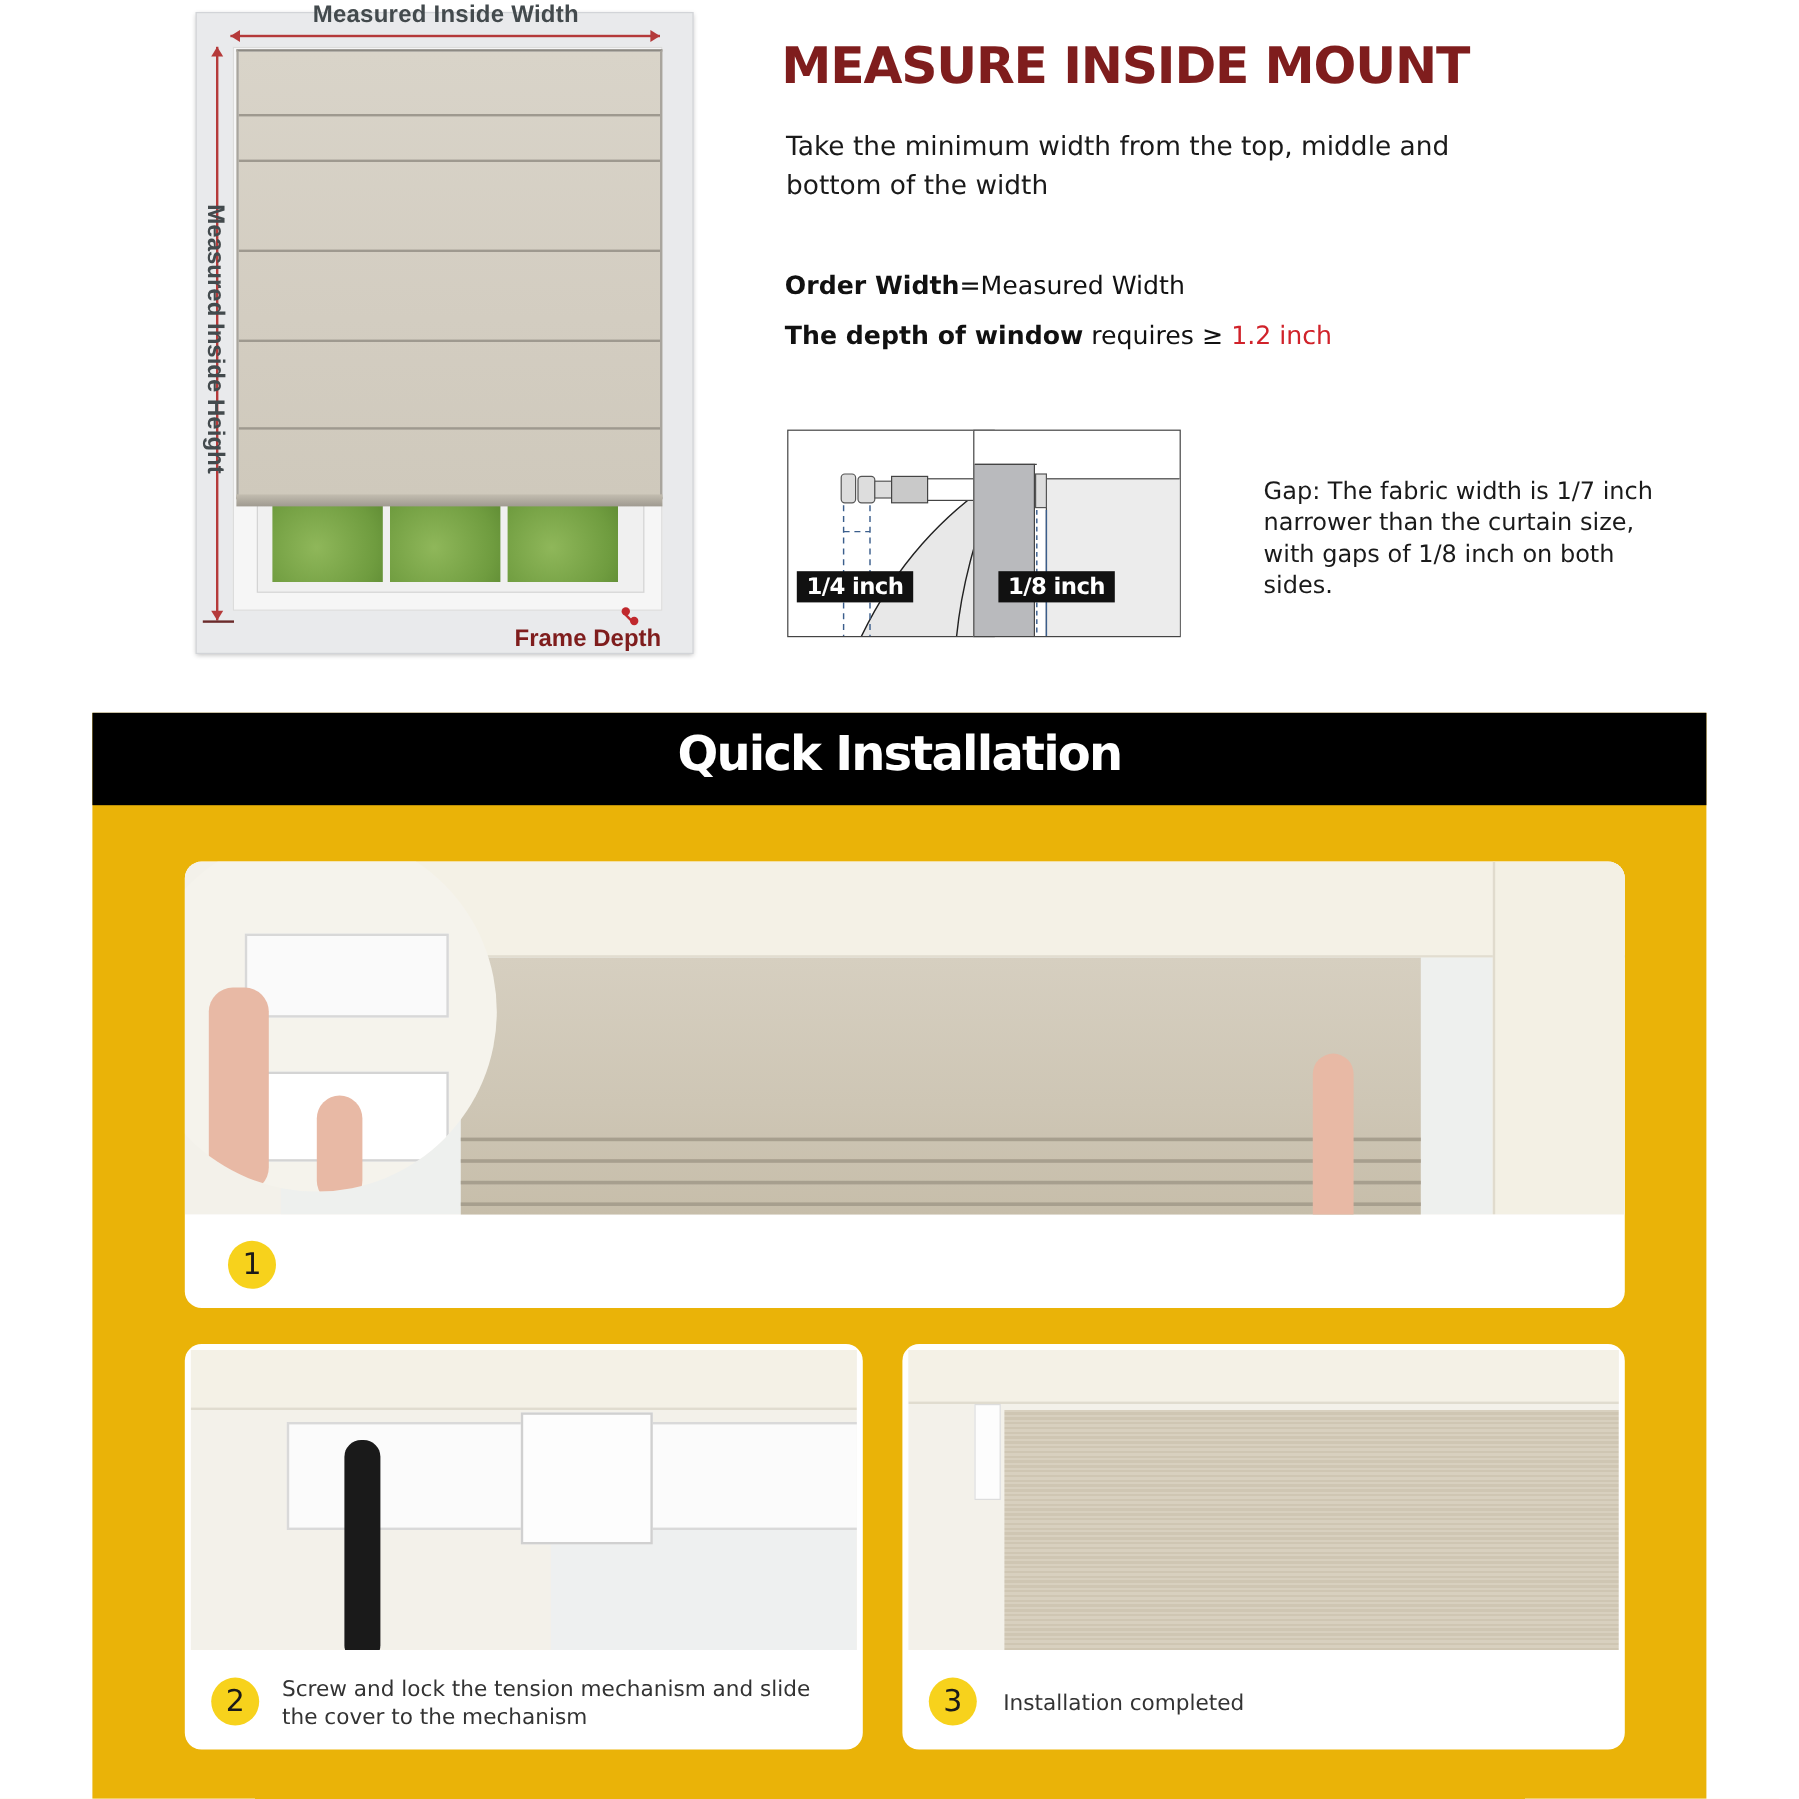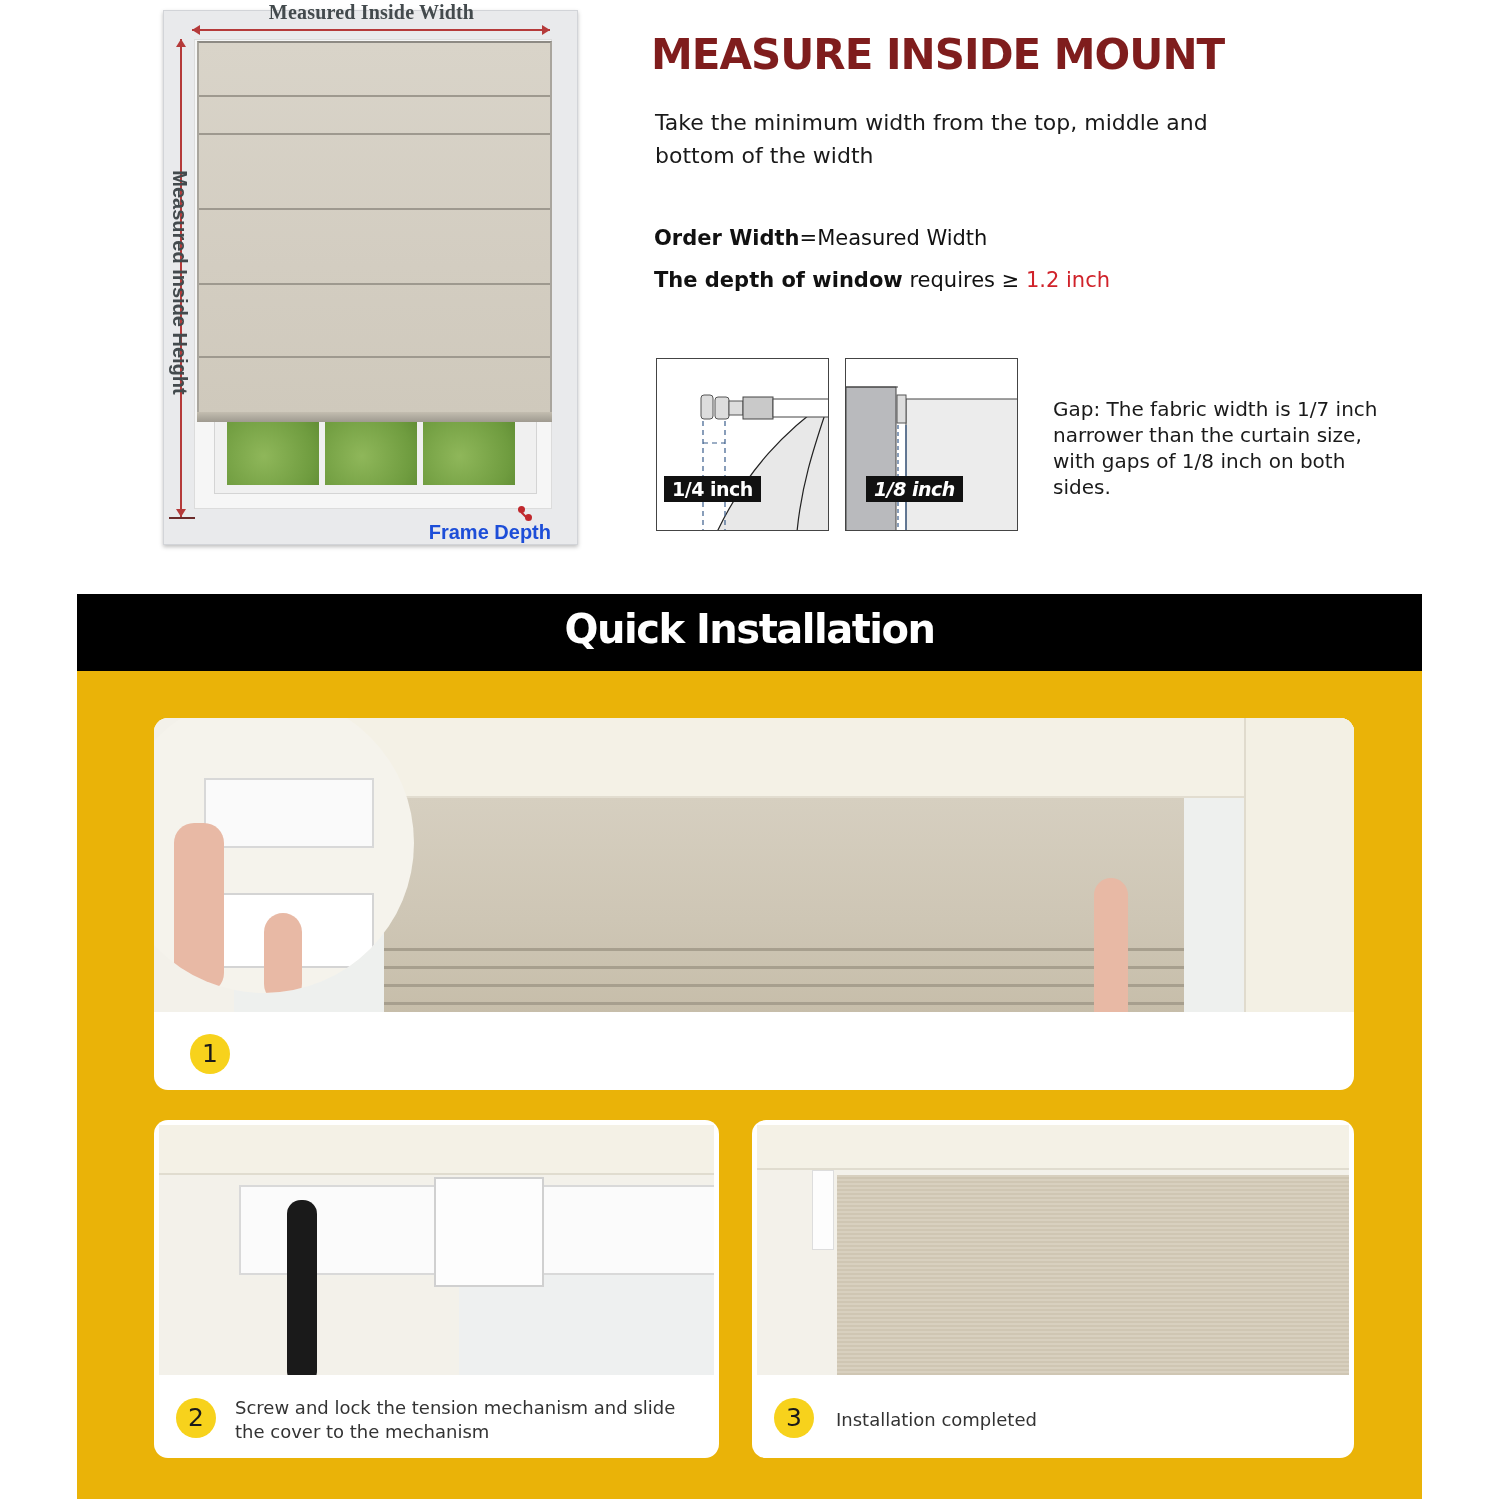--- a/index.html
+++ b/index.html
@@ -25,25 +25,25 @@
   .dim-line-v { position: absolute; left: 16px; top: 28px; width: 2px; height: 478px; background: #b53a3a; }
   .arrow-l, .arrow-r, .arrow-t, .arrow-b { position: absolute; width: 0; height: 0; }
   .arrow-l { left: 28px; top: 14px; border-top: 5px solid transparent; border-bottom: 5px solid transparent; border-right: 8px solid #b53a3a; }
   .arrow-r { left: 378px; top: 14px; border-top: 5px solid transparent; border-bottom: 5px solid transparent; border-left: 8px solid #b53a3a; }
   .arrow-t { left: 12px; top: 28px; border-left: 5px solid transparent; border-right: 5px solid transparent; border-bottom: 8px solid #b53a3a; }
   .arrow-b { left: 12px; top: 498px; border-left: 5px solid transparent; border-right: 5px solid transparent; border-top: 8px solid #b53a3a; }
   .tick-h { position: absolute; left: 5px; top: 506px; width: 26px; height: 2px; background: #6b2b2b; }
   .depth-dot { position: absolute; width: 7px; height: 7px; border-radius: 50%; background: #c0282d; }
   .depth-line { position: absolute; left: 357px; top: 500px; width: 10px; height: 2px; background: #c0282d; transform: rotate(45deg); transform-origin: left center; }
   .label-width { position: absolute; left: 0; top: -10px; width: 415px; text-align: center;
-    font-family: Liberation Serif, serif; font-weight: 700; font-size: 20px; color: #434a4d; letter-spacing: .2px; }
+    font-family: Liberation Sans, sans-serif; font-weight: 700; font-size: 20px; color: #434a4d; letter-spacing: .2px; }
   .label-height { position: absolute; left: -110px; top: 260px; width: 250px; text-align: center;
     transform: rotate(90deg); transform-origin: center center;
     font-weight: 700; font-size: 20px; color: #434a4d; }
-  .label-depth { position: absolute; right: 26px; top: 510px; font-weight: 700; font-size: 20px; color: #1d4ed8; }
+  .label-depth { position: absolute; right: 26px; top: 510px; font-weight: 700; font-size: 20px; color: #7f1d1d; }
 
   
   .heading { position: absolute; left: 651px; top: 30px; font-family: "DejaVu Sans", sans-serif;
     font-weight: 700; font-size: 42px; color: #7f1d1d; letter-spacing: -1px; }
   .intro { position: absolute; left: 655px; top: 106px; width: 620px; font-family: "DejaVu Sans", sans-serif;
     font-size: 22px; line-height: 33px; color: #1a1a1a; }
   .rule { position: absolute; left: 654px; font-family: "DejaVu Sans", sans-serif; font-size: 21px; color: #111; }
   .rule b { font-weight: 700; }
   .rule .red { color: #d0222a; }
 
@@ -136,21 +136,21 @@
     <rect x="72" y="42" width="14" height="14" fill="#ddd" stroke="#555"></rect>
     <rect x="86" y="38" width="30" height="22" fill="#c9c9c9" stroke="#444"></rect>
     <rect x="116" y="40" width="57" height="18" fill="#fff" stroke="#444"></rect>
     <line x1="46" y1="62" x2="46" y2="173" stroke="#3b5e8c" stroke-width="1.2" stroke-dasharray="5,4"></line>
     <line x1="68" y1="62" x2="68" y2="173" stroke="#3b5e8c" stroke-width="1.2" stroke-dasharray="5,4"></line>
     <path d="M46 84 L68 84" stroke="#3b5e8c" stroke-width="1.2" stroke-dasharray="5,4"></path>
   </svg>
   <div class="fig-tag" style="left:7px;top:117px;">1/4 inch</div>
 </div>
 
-<div class="fig" style="left:845px;font-style:italic;">
+<div class="fig" style="left:811px;">
   <svg width="173" height="173" viewBox="0 0 173 173">
     <rect x="0" y="28" width="50" height="145" fill="#b9babd" stroke="#444"></rect>
     <rect x="60" y="40" width="113" height="133" fill="#ececec" stroke="#444"></rect>
     <rect x="51" y="36" width="9" height="28" fill="#ddd" stroke="#555"></rect>
     <line x1="0" y1="28" x2="52" y2="28" stroke="#444"></line>
     <line x1="52" y1="66" x2="52" y2="173" stroke="#3b5e8c" stroke-width="1.2" stroke-dasharray="4,3"></line>
     <line x1="60" y1="66" x2="60" y2="173" stroke="#3b5e8c" stroke-width="1.2"></line>
   </svg>
   <div class="fig-tag" style="left:20px;top:117px;">1/8 inch</div>
 </div>

